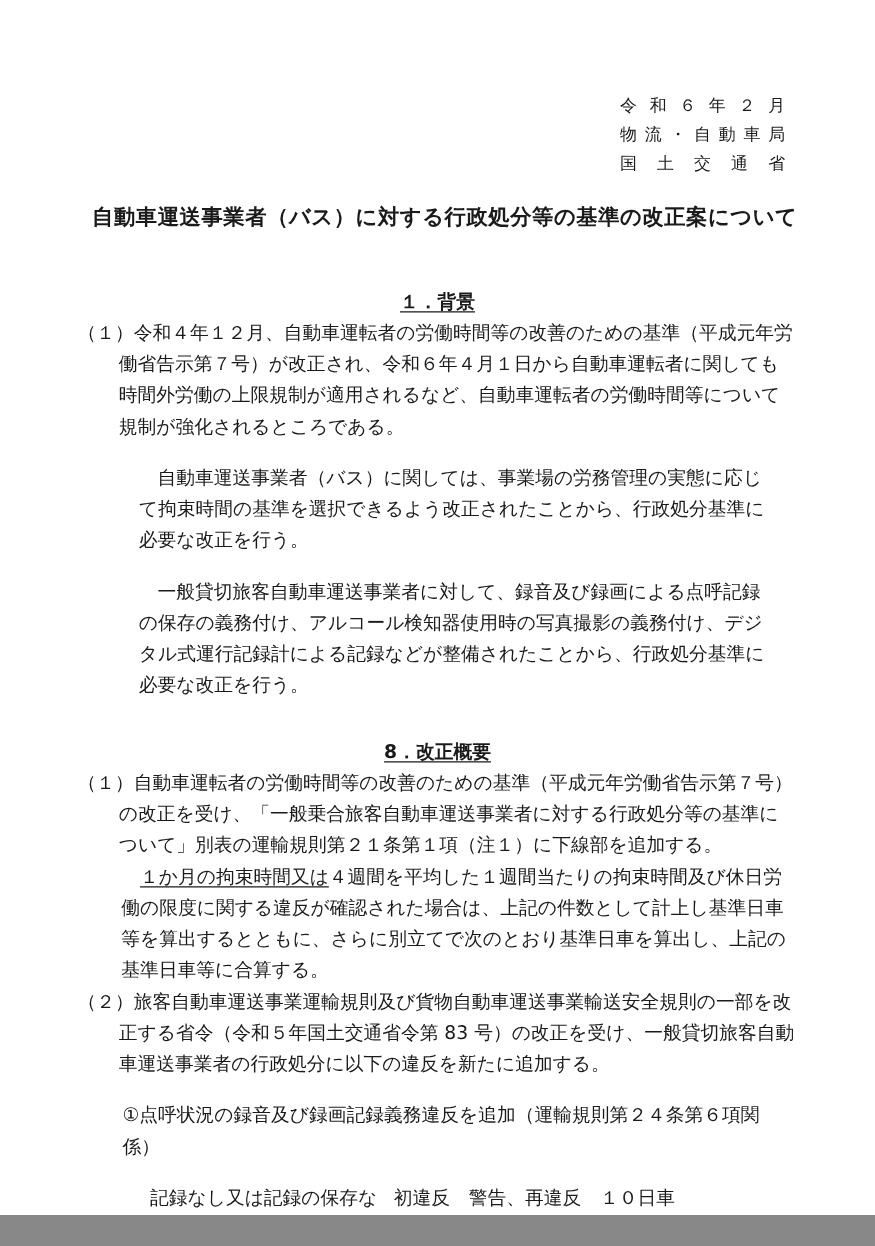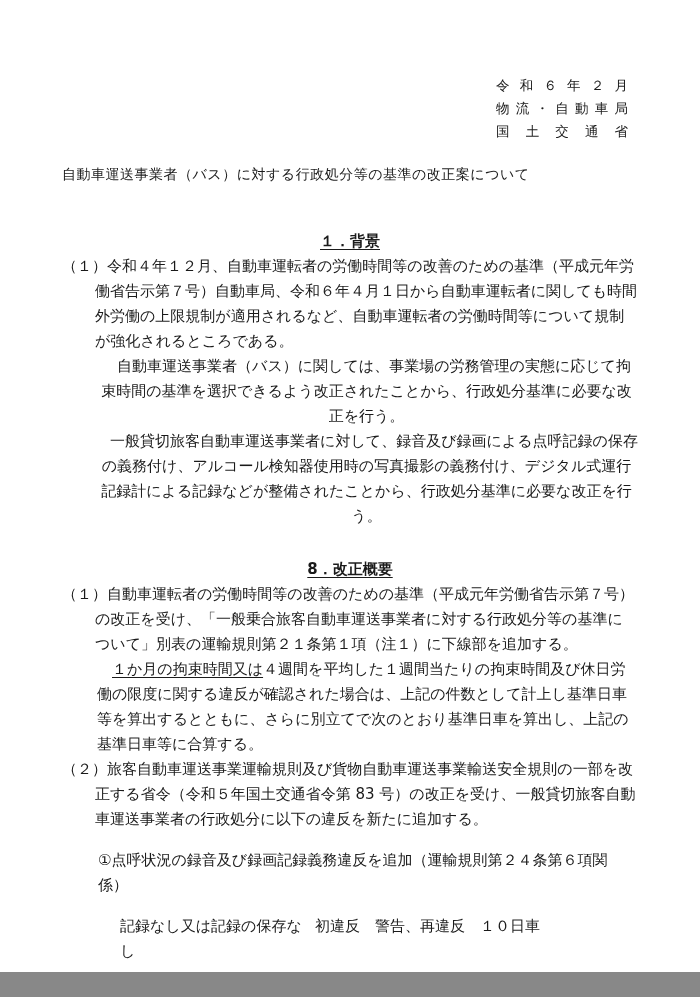--- a/index.html
+++ b/index.html
@@ -23,45 +23,44 @@
     font-size:13.5px;
     line-height:23px;
   }
   .hdr-line{
     text-align:justify;
     text-align-last:justify;
     text-justify:inter-character;
   }
   .doc-title{
     margin-top:20px;
-    text-align:left;
-    font-size:14px;
-    font-weight:normal;
+    text-align:right;
+    font-size:17px;
+    font-weight:bold;
     letter-spacing:.5px;
     line-height:22px;
   }
   .sec-heading{
     margin-top:44px;
     font-weight:bold;
     text-decoration:underline;
     text-underline-offset:3px;
     text-align:center;
   }
   .sec-heading.second{margin-top:28px;}
   .item{
     padding-left:33px;
     text-indent:-33px;
     margin:0;
   }
   .item .marker{white-space:nowrap;}
   .cont{ 
     padding-left:33px;
     text-indent:1em;
-    margin:0;
-    text-align:center;
+    margin:16px;
   }
   .note-label{
     padding-left:35px;
     margin:0;
   }
   .note-body{
     padding-left:35px;
     text-indent:1em;
     margin:0;
   }
@@ -87,21 +86,21 @@
   <div class="hdr">
     <div class="hdr-line">令和６年２月</div>
     <div class="hdr-line">物流・自動車局</div>
     <div class="hdr-line">国土交通省</div>
   </div>
 
   <div class="doc-title">自動車運送事業者（バス）に対する行政処分等の基準の改正案について</div>
 
   <div class="sec-heading">１．背景</div>
 
-  <p class="item"><span class="marker">（１）</span><span>令和４年１２月、自動車運転者の労働時間等の改善のための基準（平成元年労働省告示第７号）自動車局、令和６年４月１日から自動車運転者に関しても時間外労働の上限規制が適用されるなど、自動車運転者の労働時間等について規制が強化されるところである。</span></p>
+  <p class="item"><span class="marker">（１）</span><span>令和４年１２月、自動車運転者の労働時間等の改善のための基準（平成元年労働省告示第７号）が改正され、令和６年４月１日から自動車運転者に関しても時間外労働の上限規制が適用されるなど、自動車運転者の労働時間等について規制が強化されるところである。</span></p>
   <p class="cont">自動車運送事業者（バス）に関しては、事業場の労務管理の実態に応じて拘束時間の基準を選択できるよう改正されたことから、行政処分基準に必要な改正を行う。</p>
 
   <p class="cont">一般貸切旅客自動車運送事業者に対して、録音及び録画による点呼記録の保存の義務付け、アルコール検知器使用時の写真撮影の義務付け、デジタル式運行記録計による記録などが整備されたことから、行政処分基準に必要な改正を行う。</p>
 
   <div class="sec-heading second">8．改正概要</div>
 
   <p class="item"><span class="marker">（１）</span><span>自動車運転者の労働時間等の改善のための基準（平成元年労働省告示第７号）の改正を受け、「一般乗合旅客自動車運送事業者に対する行政処分等の基準について」別表の運輸規則第２１条第１項（注１）に下線部を追加する。</span></p>
 
   <p class="note-body"><span class="u">１か月の拘束時間又は</span><span>４週間を平均した１週間当たりの拘束時間及び休日労働の限度に関する違反が確認された場合は、上記の件数として計上し基準日車等を算出するとともに、さらに別立てで次のとおり基準日車を算出し、上記の基準日車等に合算する。</span></p>
 

